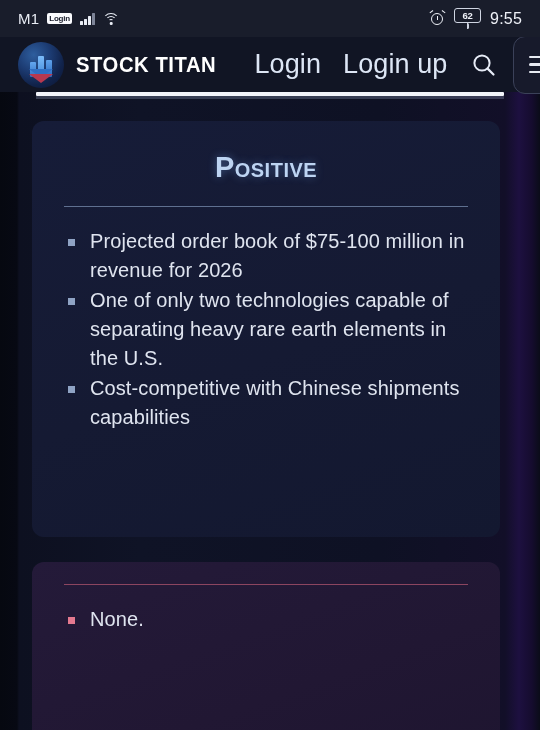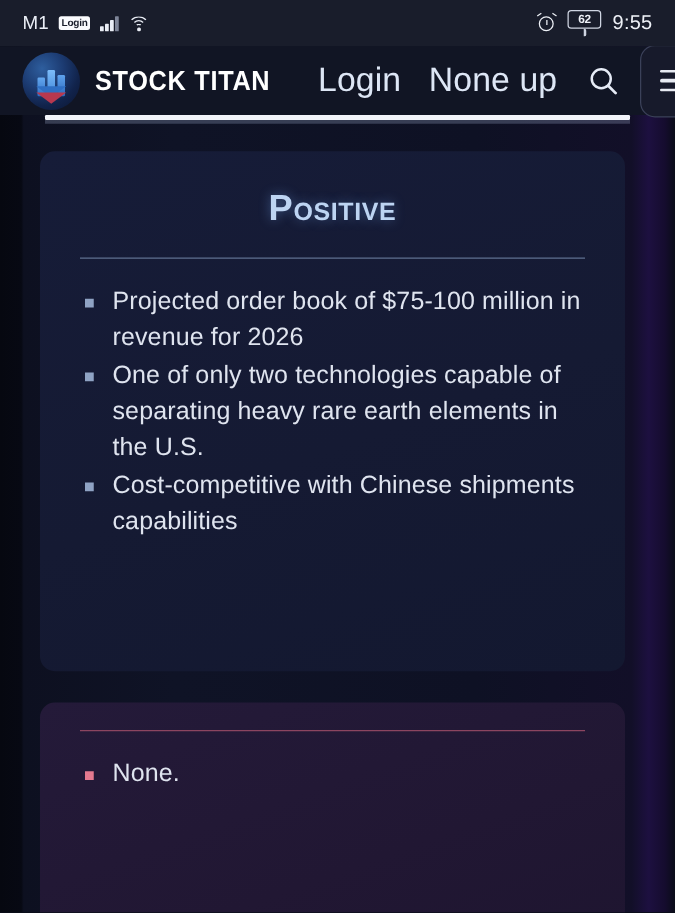--- a/index.html
+++ b/index.html
@@ -306,21 +306,21 @@
           <span class="bar b2"></span>
           <span class="bar b3"></span>
         <span class="chev chev-blue"></span>
         <span class="chev chev-red"></span>
       </span>
       <span class="brand-name">STOCK TITAN</span>
     </div>
 
     <div class="nav">
       <a href="#">Login</a>
-      <a href="#">None up</a>
+      <a href="#">Login up</a>
     </div>
 
     <div class="search-btn">
       <svg width="28" height="28" viewBox="0 0 28 28" aria-hidden="true">
         <circle cx="12" cy="12" r="7.6" fill="none" stroke="#e6ebf6" stroke-width="2"></circle>
         <line x1="17.6" y1="17.6" x2="23.5" y2="23.5" stroke="#e6ebf6" stroke-width="2.2" stroke-linecap="round"></line>
       </svg>
     </div>
 
     <div class="menu-btn">

